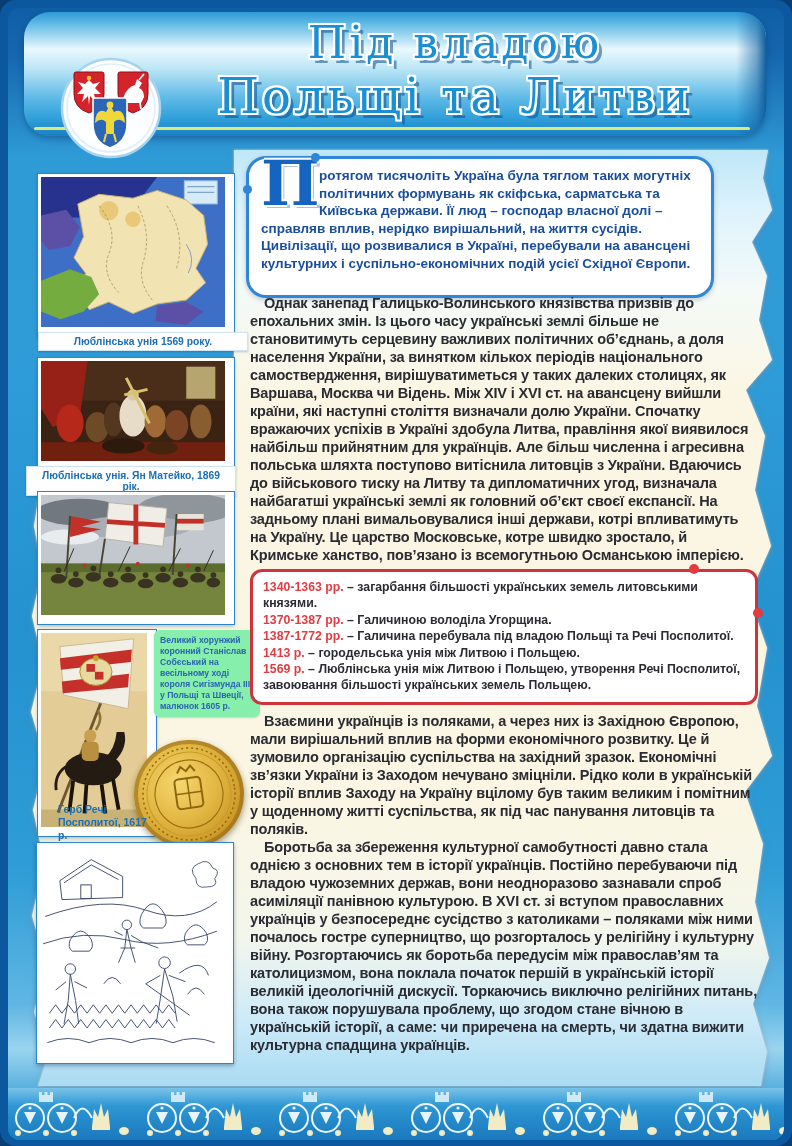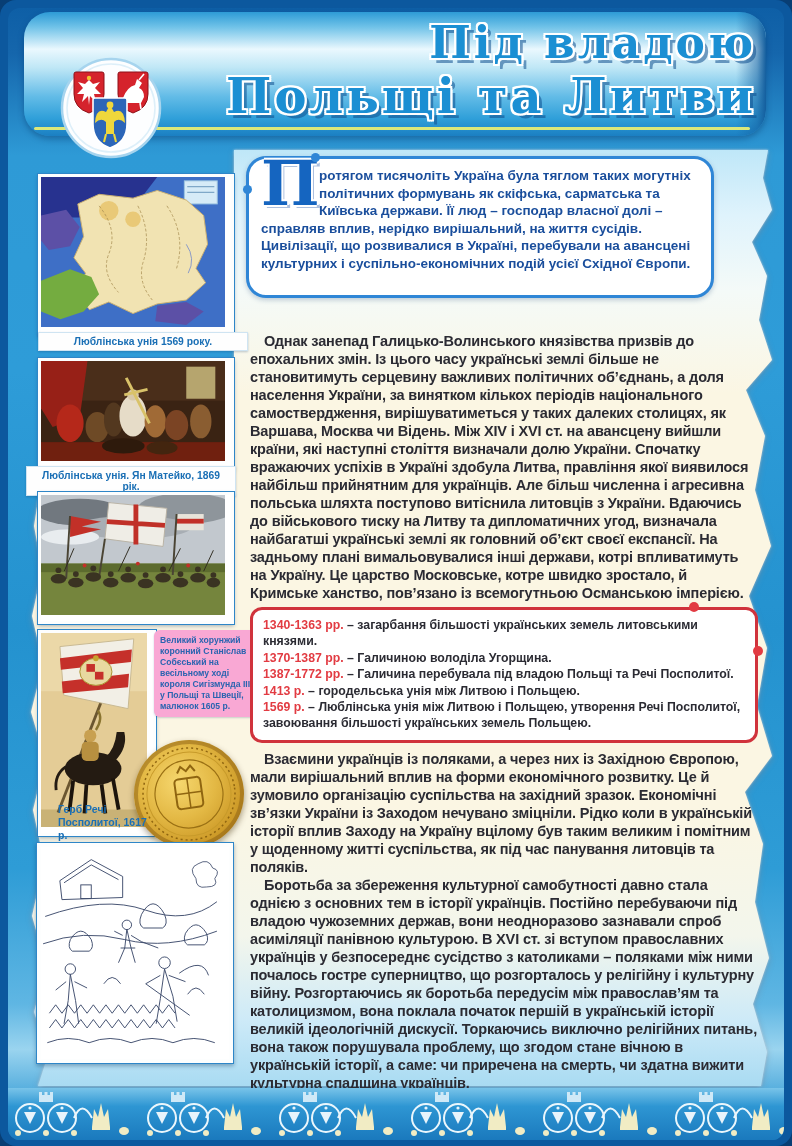--- a/index.html
+++ b/index.html
@@ -7,53 +7,53 @@
           font-family:"Liberation Sans",sans-serif;}
   .field{position:absolute;left:8px;top:8px;right:8px;bottom:6px;border-radius:12px;
          background:linear-gradient(180deg,#0E5FA6 0%,#1566AC 4%,#2E9AD6 13%,#2E9CD8 32%,#2492CF 55%,#2E9CD6 76%,#5FB6E3 88%,#9AD4EF 92%,#4FAADC 96%,#1E7FBF 100%);}
   
   .banner{position:absolute;left:24px;top:12px;width:742px;height:124px;border-radius:26px;
           background:linear-gradient(180deg,#2D9BD6 0%,#6FC2E8 12%,#EAF8FE 30%,#BFE7F6 45%,#63BCE7 68%,#2F9FD9 86%,#1B7FC2 100%);
           box-shadow:0 3px 6px rgba(6,50,100,.4);}
   .banner:after{content:"";position:absolute;right:0;top:0;bottom:0;width:30px;border-radius:0 26px 26px 0;
           background:linear-gradient(90deg,rgba(27,111,174,0) 0%,rgba(20,95,160,.55) 70%,#135E9E 100%);}
   .yellow-line{position:absolute;left:10px;right:16px;bottom:6px;height:3px;background:#DCE87A;border-radius:2px;z-index:2;}
-  .title{position:relative;z-index:1;text-align:right;padding:6px 10px 0 130px;
-         font-family:"DejaVu Serif","Liberation Serif",serif;font-weight:700;color:#1B8FD3;letter-spacing:3px;
+  .title{position:relative;z-index:1;text-align:center;padding:6px 10px 0 130px;
+         font-family:"DejaVu Serif","Liberation Serif",serif;font-weight:400;color:#1B8FD3;letter-spacing:3px;
          text-shadow:-2px 0 0 #fff,2px 0 0 #fff,0 -2px 0 #fff,0 2px 0 #fff,-2px -2px 0 #fff,2px 2px 0 #fff,-2px 2px 0 #fff,2px -2px 0 #fff,5px 5px 0 rgba(14,78,142,.55);}
   .title .l1{font-size:44px;line-height:50px;display:block;}
   .title .l2{font-size:48px;line-height:56px;display:block;}
   
   .emblem{position:absolute;left:60px;top:56px;width:102px;height:104px;z-index:3;}
   
   .scroll-wrap{position:absolute;left:0;top:0;filter:drop-shadow(0 2px 3px rgba(0,40,80,.35)) drop-shadow(0 0 1px rgba(255,255,255,.85));}
   .scroll{position:absolute;left:28px;top:150px;width:744px;height:936px;
     background:linear-gradient(180deg,#BFE7F8 0%,#DFF3FC 7%,#F4FAF8 15%,#FBF6E3 26%,#FBF6E3 70%,#F3F6EC 84%,#CDEAF8 93%,#A9DBF2 100%);
     clip-path:polygon(206px 0,740px 0,735px 28px,744px 60px,724px 92px,739px 126px,731px 170px,744px 210px,718px 240px,737px 286px,727px 340px,743px 396px,721px 446px,739px 498px,729px 556px,744px 606px,717px 642px,735px 694px,727px 752px,741px 808px,725px 854px,739px 902px,733px 936px,10px 936px,20px 905px,6px 862px,18px 816px,4px 766px,16px 712px,5px 660px,17px 610px,3px 562px,15px 514px,4px 466px,14px 420px,6px 376px,10px 350px,60px 342px,150px 334px,200px 325px,206px 300px);}
   
   .intro-box{position:absolute;left:246px;top:156px;width:462px;height:136px;background:#fff;
              border:3px solid #2F86D6;border-radius:20px;box-shadow:0 2px 5px rgba(20,60,110,.25);}
   .intro-text{padding:8px 14px 6px 12px;font-size:13.5px;line-height:17.6px;font-weight:700;color:#1A4E9C;}
   .dropcap{float:left;font-family:"DejaVu Serif","Liberation Serif",serif;font-size:62px;line-height:50px;width:50px;
            margin:-8px 8px 0 0;color:#1565C0;font-weight:700;
            text-shadow:-2px 0 0 #fff,2px 0 0 #fff,0 -2px 0 #fff,0 2px 0 #fff,3px 3px 0 rgba(13,71,161,.35);}
   .dot-b{position:absolute;width:9px;height:9px;background:#2F86D6;border-radius:50%;}
   
   .content-col{position:absolute;left:250px;top:294px;width:508px;font-size:14.5px;line-height:18px;
-               font-weight:700;color:#2B2B33;letter-spacing:-.15px;margin-top:38px;}
+               font-weight:700;color:#2B2B33;letter-spacing:-.15px;}
   .content-col p{margin:0;text-indent:14px;}
   .timeline-box{position:relative;margin:5px 0 7px 0;padding:7px 10px 8px;border:3px solid #D0333C;border-radius:12px;
                 background:#ffffff;font-size:12.3px;line-height:16.4px;letter-spacing:0;}
   .timeline-box .tl-date{color:#E23B42;}
   .dot-r{position:absolute;width:10px;height:10px;background:#E23B42;border-radius:50%;}
   
   .fig{position:absolute;background:#fff;border:3px solid #FDFEFE;outline:1px solid #2E86C8;box-shadow:0 2px 4px rgba(5,45,90,.35);}
   .cap{position:absolute;background:#FEFEFE;color:#1A6FB5;font-size:10.3px;font-weight:700;text-align:center;
        padding:3px 9px;border:1px solid #CFE4F2;box-shadow:0 1px 2px rgba(5,45,90,.25);}
-  .flag-label{position:absolute;left:154px;top:630px;width:94px;background:#f9a8d4;border-radius:6px;padding:5px 6px;
+  .flag-label{position:absolute;left:154px;top:630px;width:94px;background:#86efac;border-radius:6px;padding:5px 6px;
        font-size:8.6px;line-height:11px;color:#2A64B0;font-weight:700;box-shadow:0 1px 2px rgba(0,50,100,.2);}
   .coin{position:absolute;left:134px;top:740px;width:110px;height:108px;border-radius:50%;transform:rotate(-8deg);
        background:radial-gradient(circle at 42% 38%,#F6D76E 0%,#E3B844 40%,#CD9A28 70%,#A87818 92%,#8A5E10 100%);
        box-shadow:0 3px 6px rgba(60,40,0,.45), inset 0 0 0 4px rgba(140,95,20,.5);}
   .coin-cap{position:absolute;left:58px;top:803px;width:100px;font-size:10.5px;line-height:13px;color:#1A6FB5;font-weight:700;}
   
   .orn{position:absolute;left:8px;right:8px;top:1088px;height:52px;border-radius:0 0 12px 12px;overflow:hidden;
        background:linear-gradient(180deg,#79C4E9 0%,#2E96D3 35%,#1A79BD 100%);display:flex;align-items:center;}
   .orn svg{flex:0 0 auto;}
 </style>

